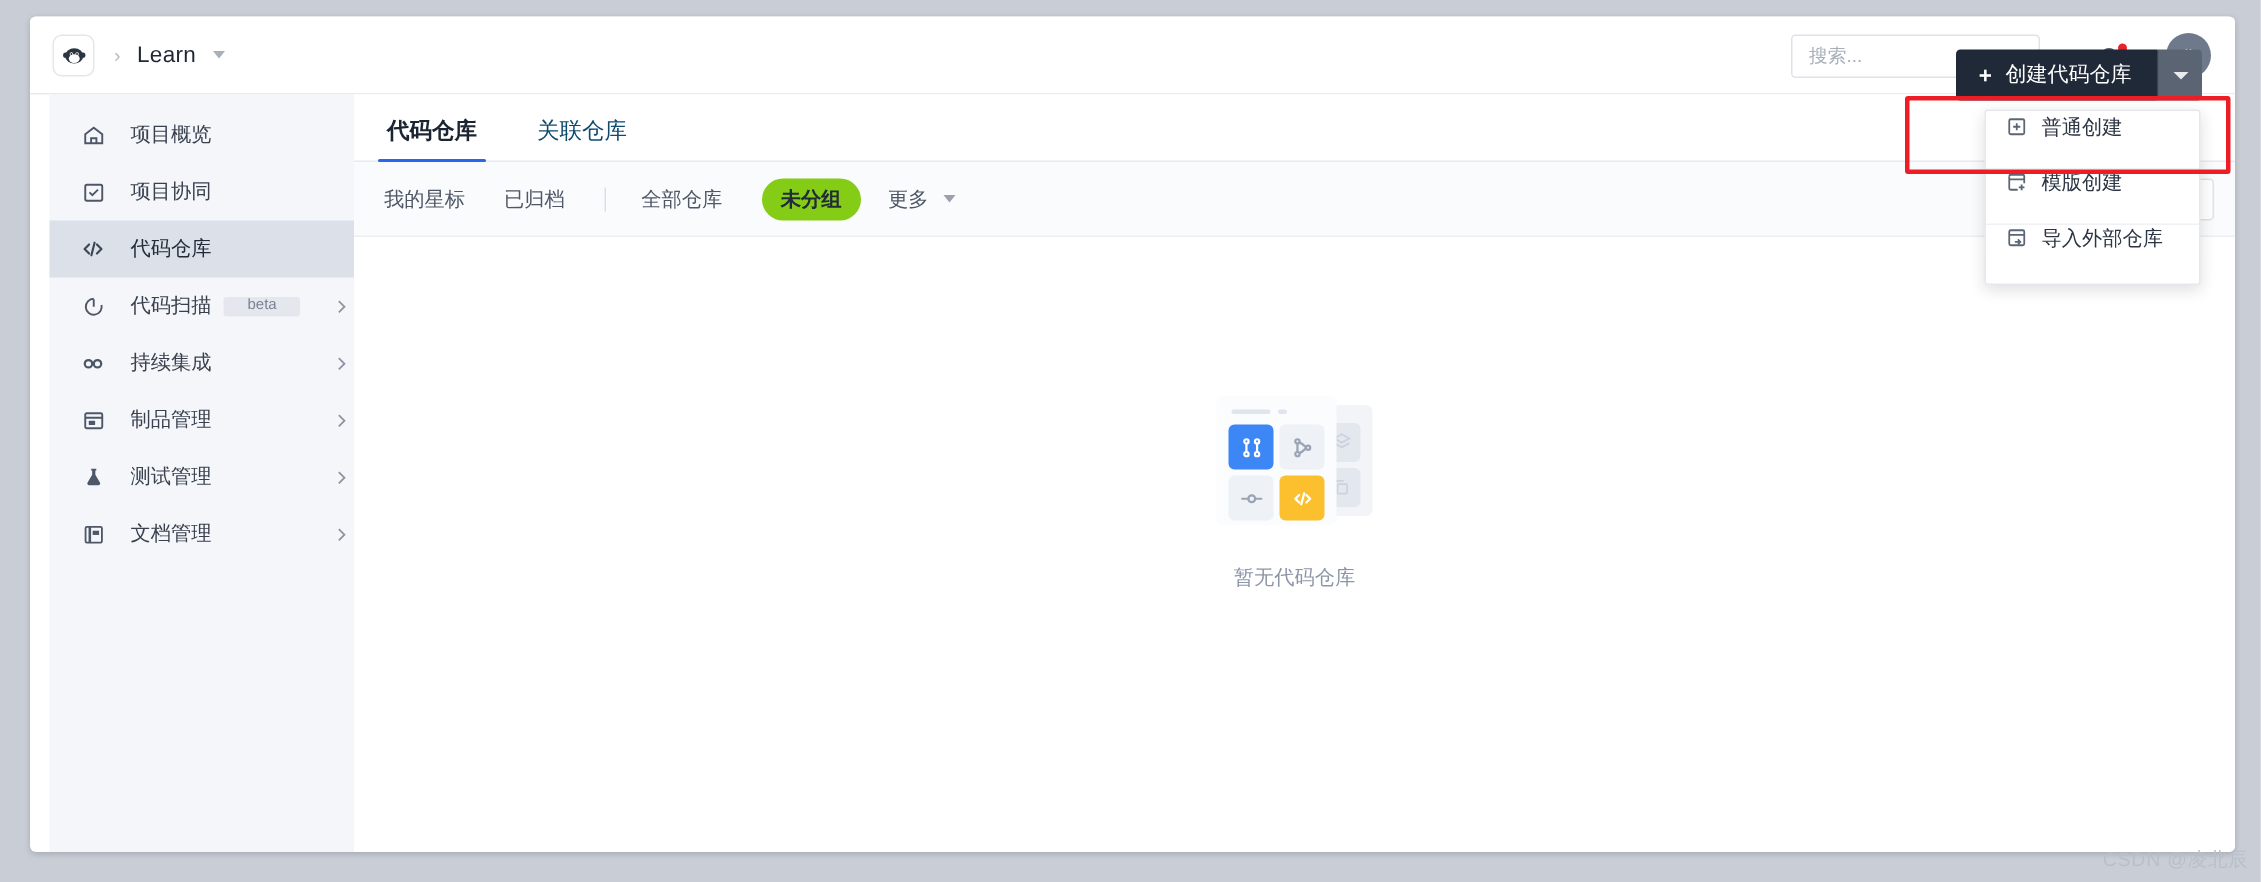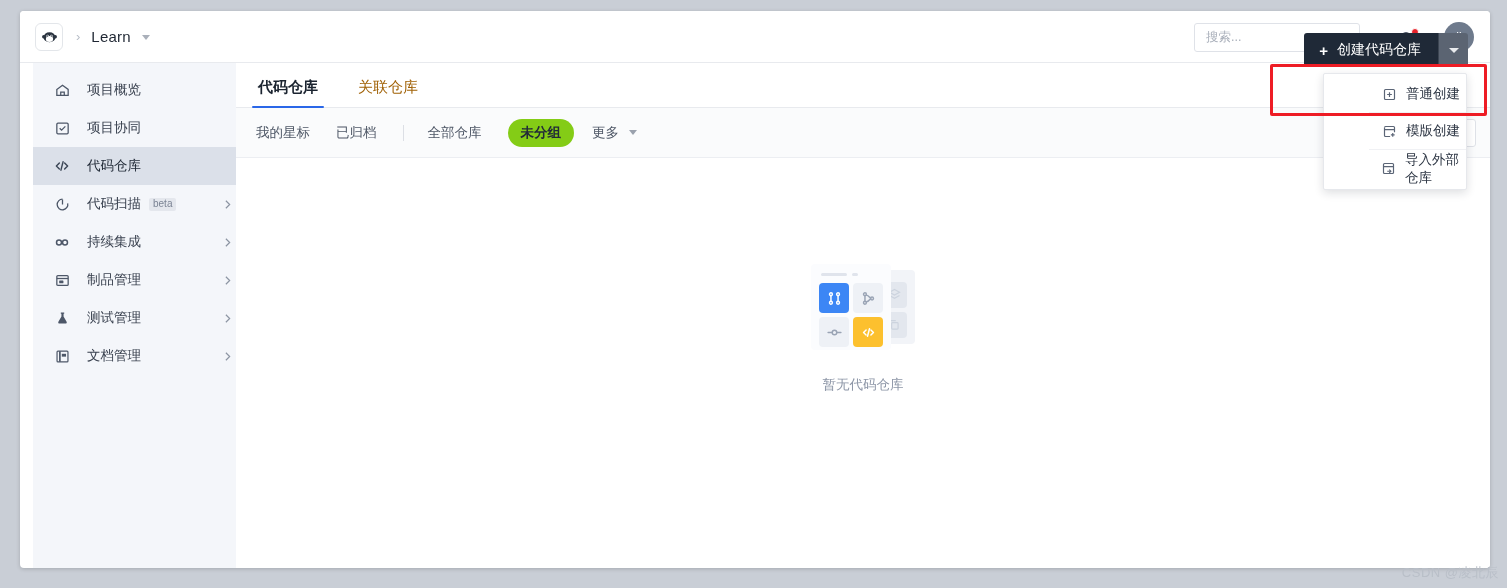--- a/index.html
+++ b/index.html
@@ -107,21 +107,21 @@
     color: #39414f;
     white-space: nowrap;
   }
   .nav-item.active .nav-label { color: #222b38; }
   .beta {
     margin-left: 8px;
     font-size: 10px;
     color: #7b8494;
     background: #e4e7ed;
     border-radius: 2px;
-    padding: 1px 4px 2px;
+    padding: 1px 16px 2px;
     line-height: 1;
     font-family: "Liberation Sans", sans-serif;
   }
   .chev { margin-left: auto; color: #8d95a3; display: flex; }
 
   
   .main {
     position: absolute; left: 216px; top: 52px;
     width: 1254px; height: 505px;
     background: #ffffff;
@@ -130,21 +130,21 @@
     height: 45px;
     border-bottom: 1px solid #e8eaee;
     display: flex; align-items: flex-end;
     padding-left: 20px;
     background: #fff;
   }
   .tab {
     font-size: 15px;
     padding: 0 2px 10px;
     margin-right: 36px;
-    color: #a16207;
+    color: #0c4a6e;
     cursor: pointer;
     position: relative;
   }
   .tab.active { color: #1b2430; font-weight: bold; }
   .tab.active::after {
     content: "";
     position: absolute; left: -4px; right: -4px; bottom: -1px;
     height: 2.5px; background: #2a67e8; border-radius: 2px;
   }
   .filterbar {
@@ -270,27 +270,26 @@
     width: 144px;
     background: #fff;
     border: 1px solid #e6e8ec;
     border-radius: 2px;
     box-shadow: 0 3px 10px rgba(20,28,44,.14);
     z-index: 35;
     padding: 2px 0;
   }
   .dd-item {
     height: 37px;
-    display: flex; align-items: center;
+    display: flex; align-items: flex-start;
     padding-left: 12px;
     font-size: 13.5px;
     color: #2c3543;
     cursor: pointer;
     border-bottom: 1px solid #f0f1f4;
-    margin-left: 45px;
   }
   .dd-item:last-child { border-bottom: none; }
   .dd-ico {
     width: 16px; height: 16px; margin-right: 9px;
     display: flex; align-items: center; justify-content: center;
     color: #5b6576;
   }
   .redbox {
     position: absolute;
     left: 1250px; top: 53px;

